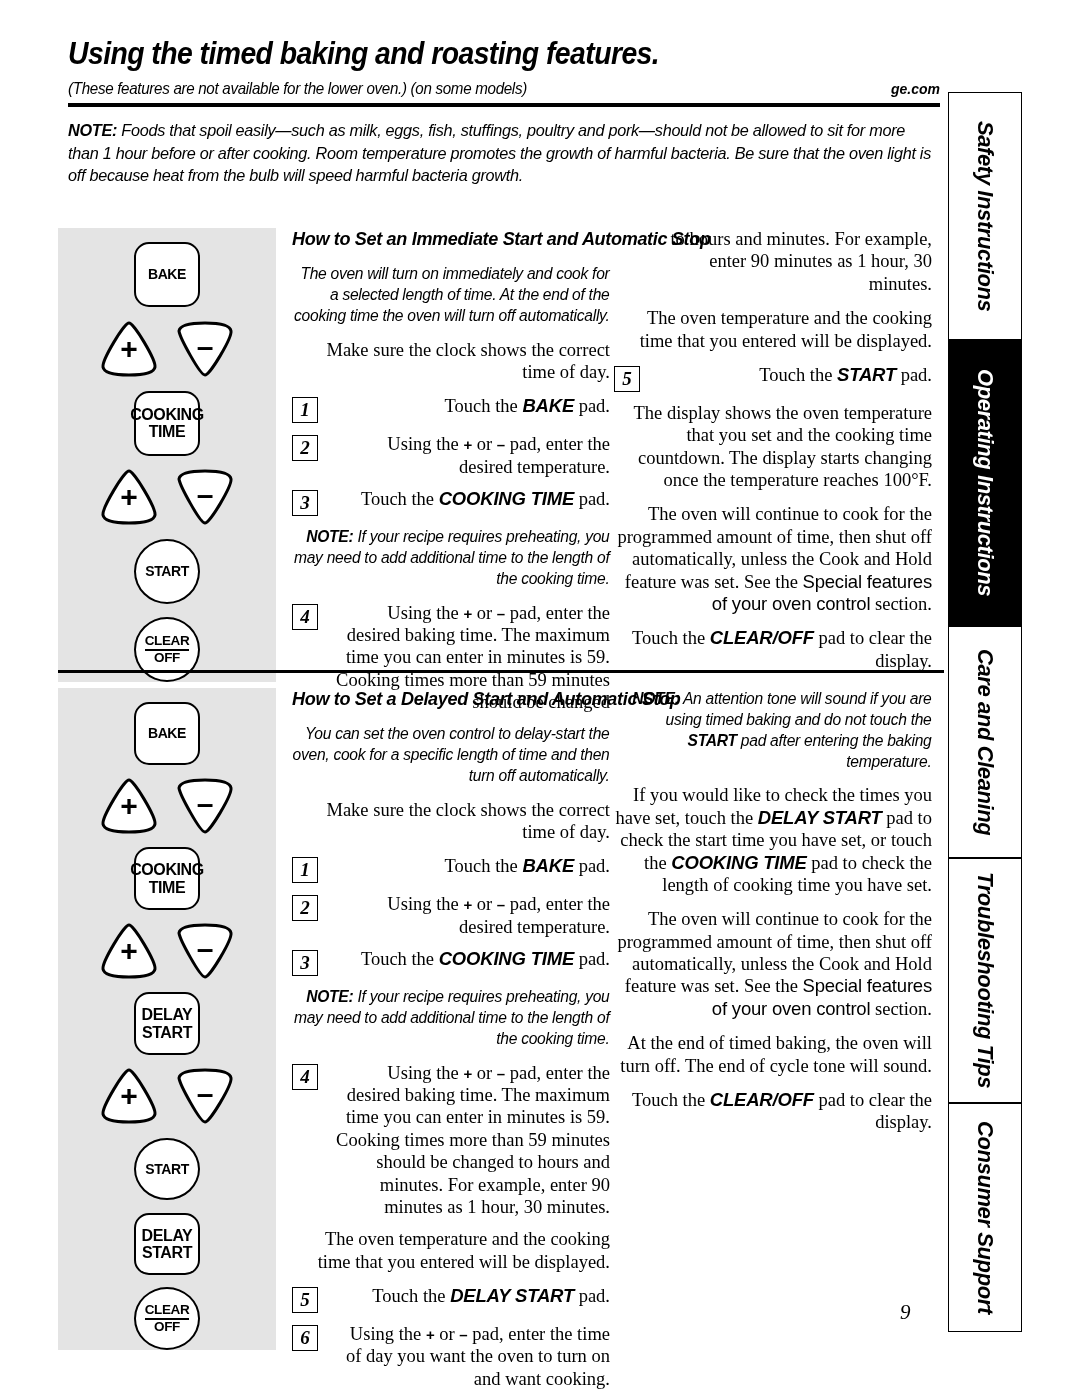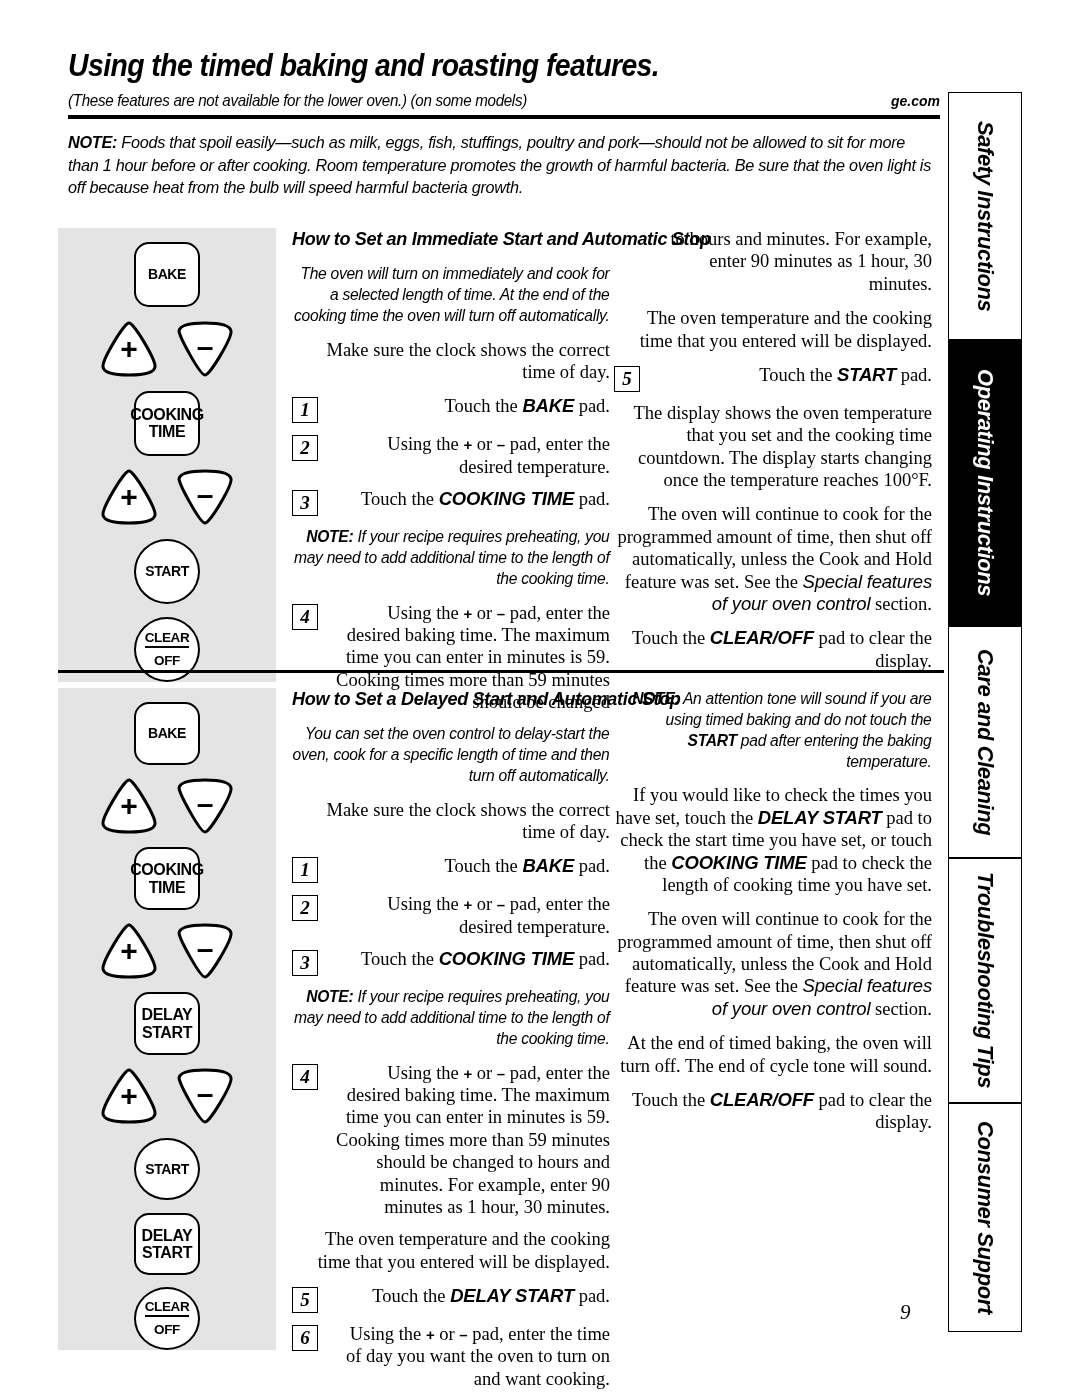--- a/index.html
+++ b/index.html
@@ -4,21 +4,21 @@
 <title>GE Oven Manual — Timed Baking</title>
 <style>
   html,body{margin:0;padding:0;background:#fff;}
   body{
     width:1080px;height:1397px;position:relative;overflow:hidden;
     font-family:"Liberation Serif",serif;color:#000;
   }
   .page{position:absolute;inset:0;}
 
   
-  .header{position:absolute;left:68px;top:48px;width:872px;}
+  .header{position:absolute;left:68px;top:36px;width:872px;}
   .page-title{
     font-family:"Liberation Sans",sans-serif;
     font-weight:bold;font-style:italic;font-size:30.5px;
     letter-spacing:-0.6px;line-height:1.12;margin:0;
     transform:scaleX(0.93);transform-origin:left center;
   }
   .subrow{display:flex;align-items:flex-end;justify-content:space-between;margin-top:9px;}
   .page-subtitle{
     font-family:"Liberation Sans",sans-serif;
     font-style:italic;font-size:16.5px;letter-spacing:-0.35px;
@@ -64,21 +64,21 @@
 
   p{margin:0 0 12px 0;font-size:18.5px;line-height:1.21;}
   p.intro, p.note{
     font-family:"Liberation Sans",sans-serif;
     font-style:italic;font-size:16.3px;line-height:1.28;
     letter-spacing:-0.3px;margin-bottom:13px;
     transform:scaleX(0.96);transform-origin:left top;width:104%;
   }
   p.note b{font-weight:bold;font-style:italic;}
   .sans-b{font-family:"Liberation Sans",sans-serif;font-weight:bold;font-style:italic;letter-spacing:-0.2px;}
-  .sans-i{font-family:"Liberation Sans",sans-serif;font-style:italic;letter-spacing:-0.2px;}
+  .sans-i{font-family:"Liberation Sans",sans-serif;letter-spacing:-0.2px;}
   .plusminus{font-family:"Liberation Sans",sans-serif;font-weight:bold;font-size:15px;}
 
   
   .step{display:flex;margin-bottom:10px;}
   .stepnum{
     flex:0 0 26px;width:26px;height:26px;border:1.6px solid #000;
     font-family:"Liberation Serif",serif;font-style:italic;
     font-size:19px;font-weight:bold;
     display:flex;align-items:center;justify-content:center;
     margin-right:13px;margin-top:2px;box-sizing:border-box;
@@ -96,21 +96,21 @@
   }
   .pad-sq.two-line{font-size:16px;}
   .pad-circ{
     width:62px;height:62px;border:2.6px solid #000;border-radius:50%;
     background:#fff;display:flex;align-items:center;justify-content:center;
     text-align:center;
     font-family:"Liberation Sans",sans-serif;font-weight:bold;
     font-size:14px;line-height:1.05;letter-spacing:-0.4px;
   }
   .pad-circ .clr{display:block;border-bottom:2px solid #000000;padding-bottom:1px;font-size:13.5px;}
-  .pad-circ .off{display:block;padding-top:6px;font-size:13.5px;}
+  .pad-circ .off{display:block;padding-top:0;font-size:13.5px;}
   .tri{position:relative;width:62px;height:58px;}
   .tri svg{position:absolute;left:0;top:0;}
   .tri span{
     position:absolute;inset:0;display:flex;align-items:center;justify-content:center;
     font-family:"Liberation Sans",sans-serif;font-weight:bold;font-size:30px;
   }
   .tri.minus span{align-items:flex-start;padding-top:10px;}
   .gap-s{height:13px;}
 
   

